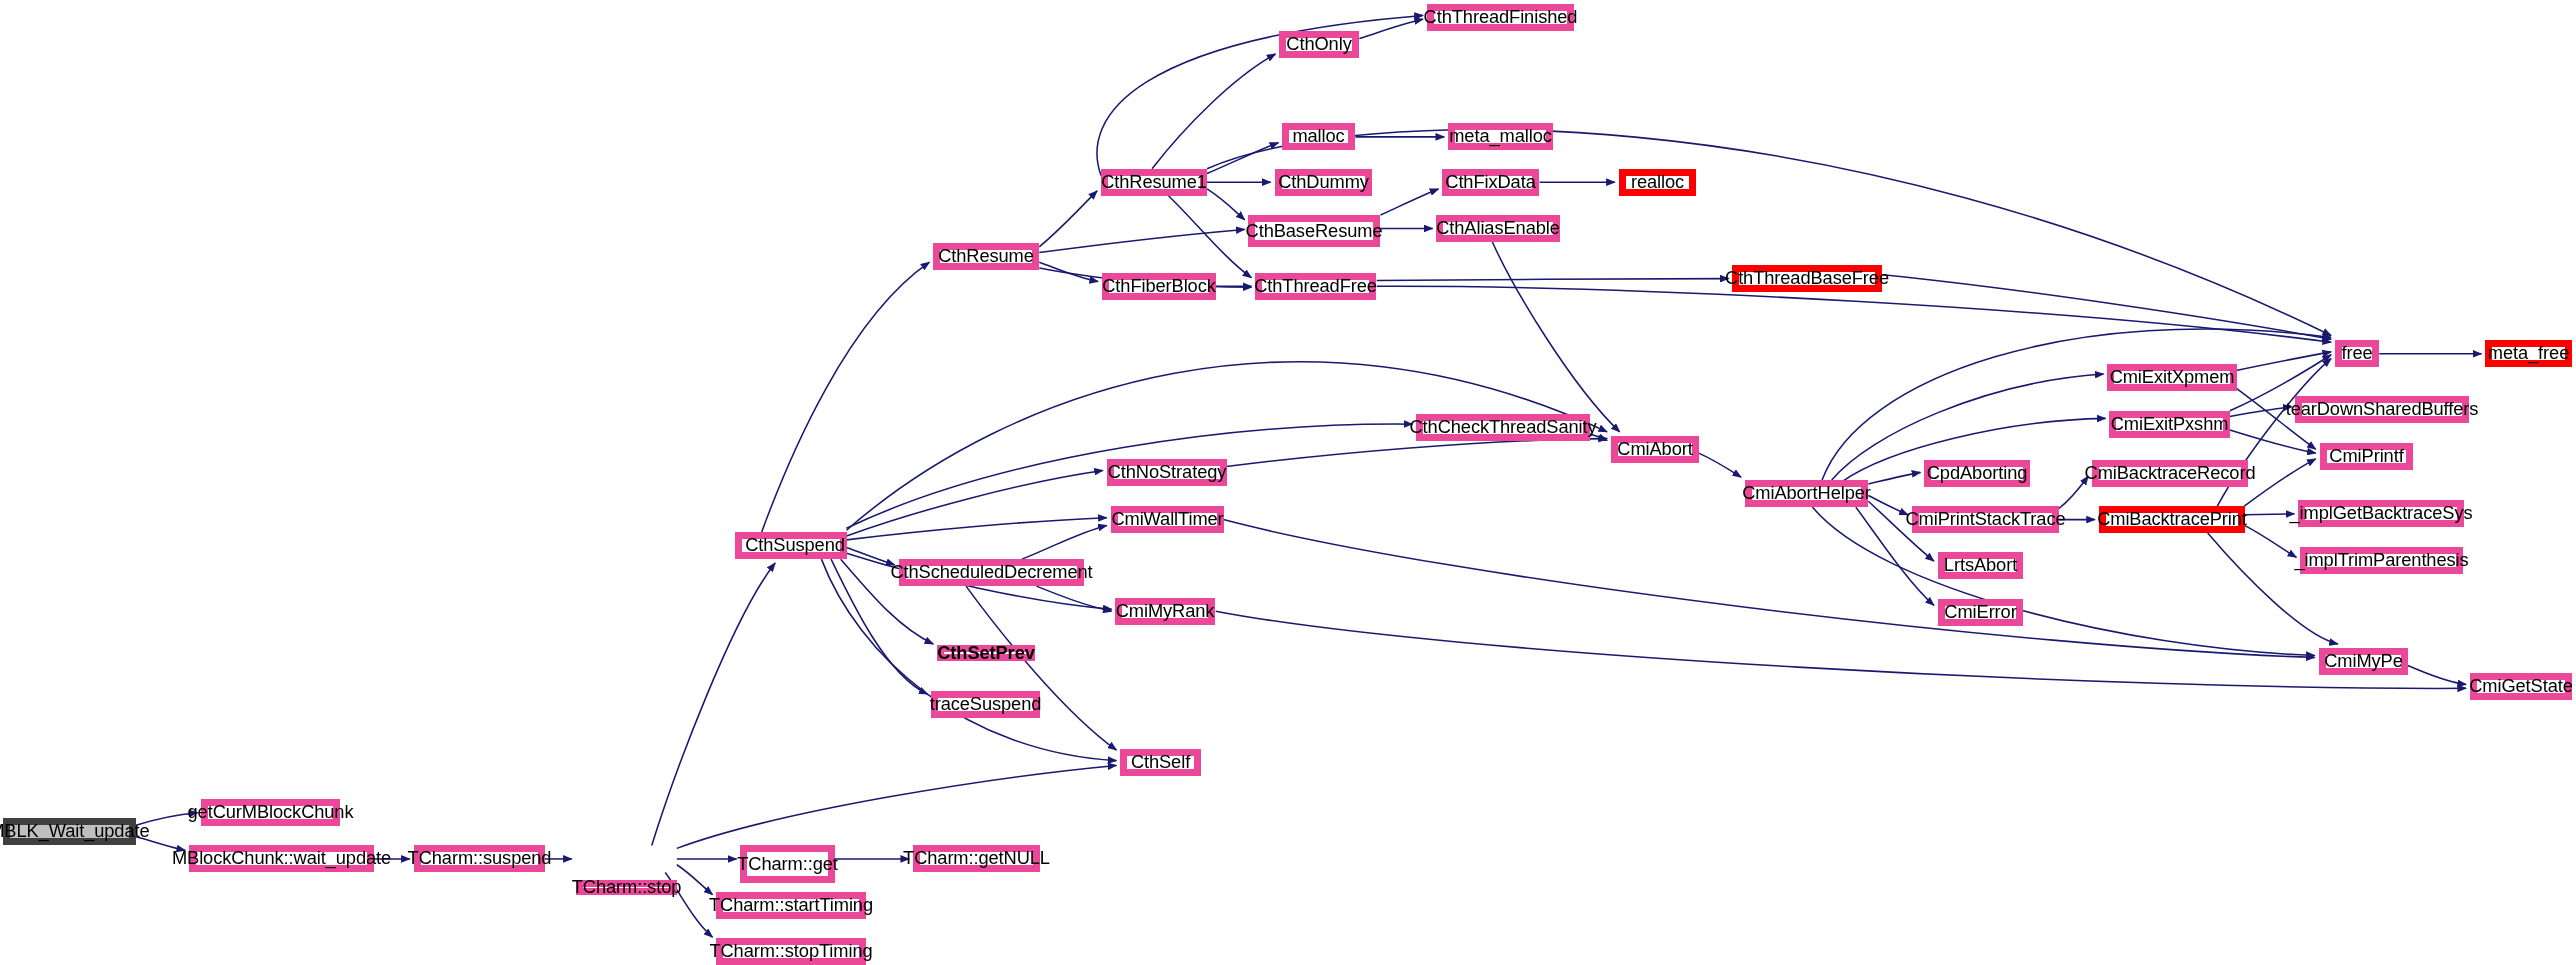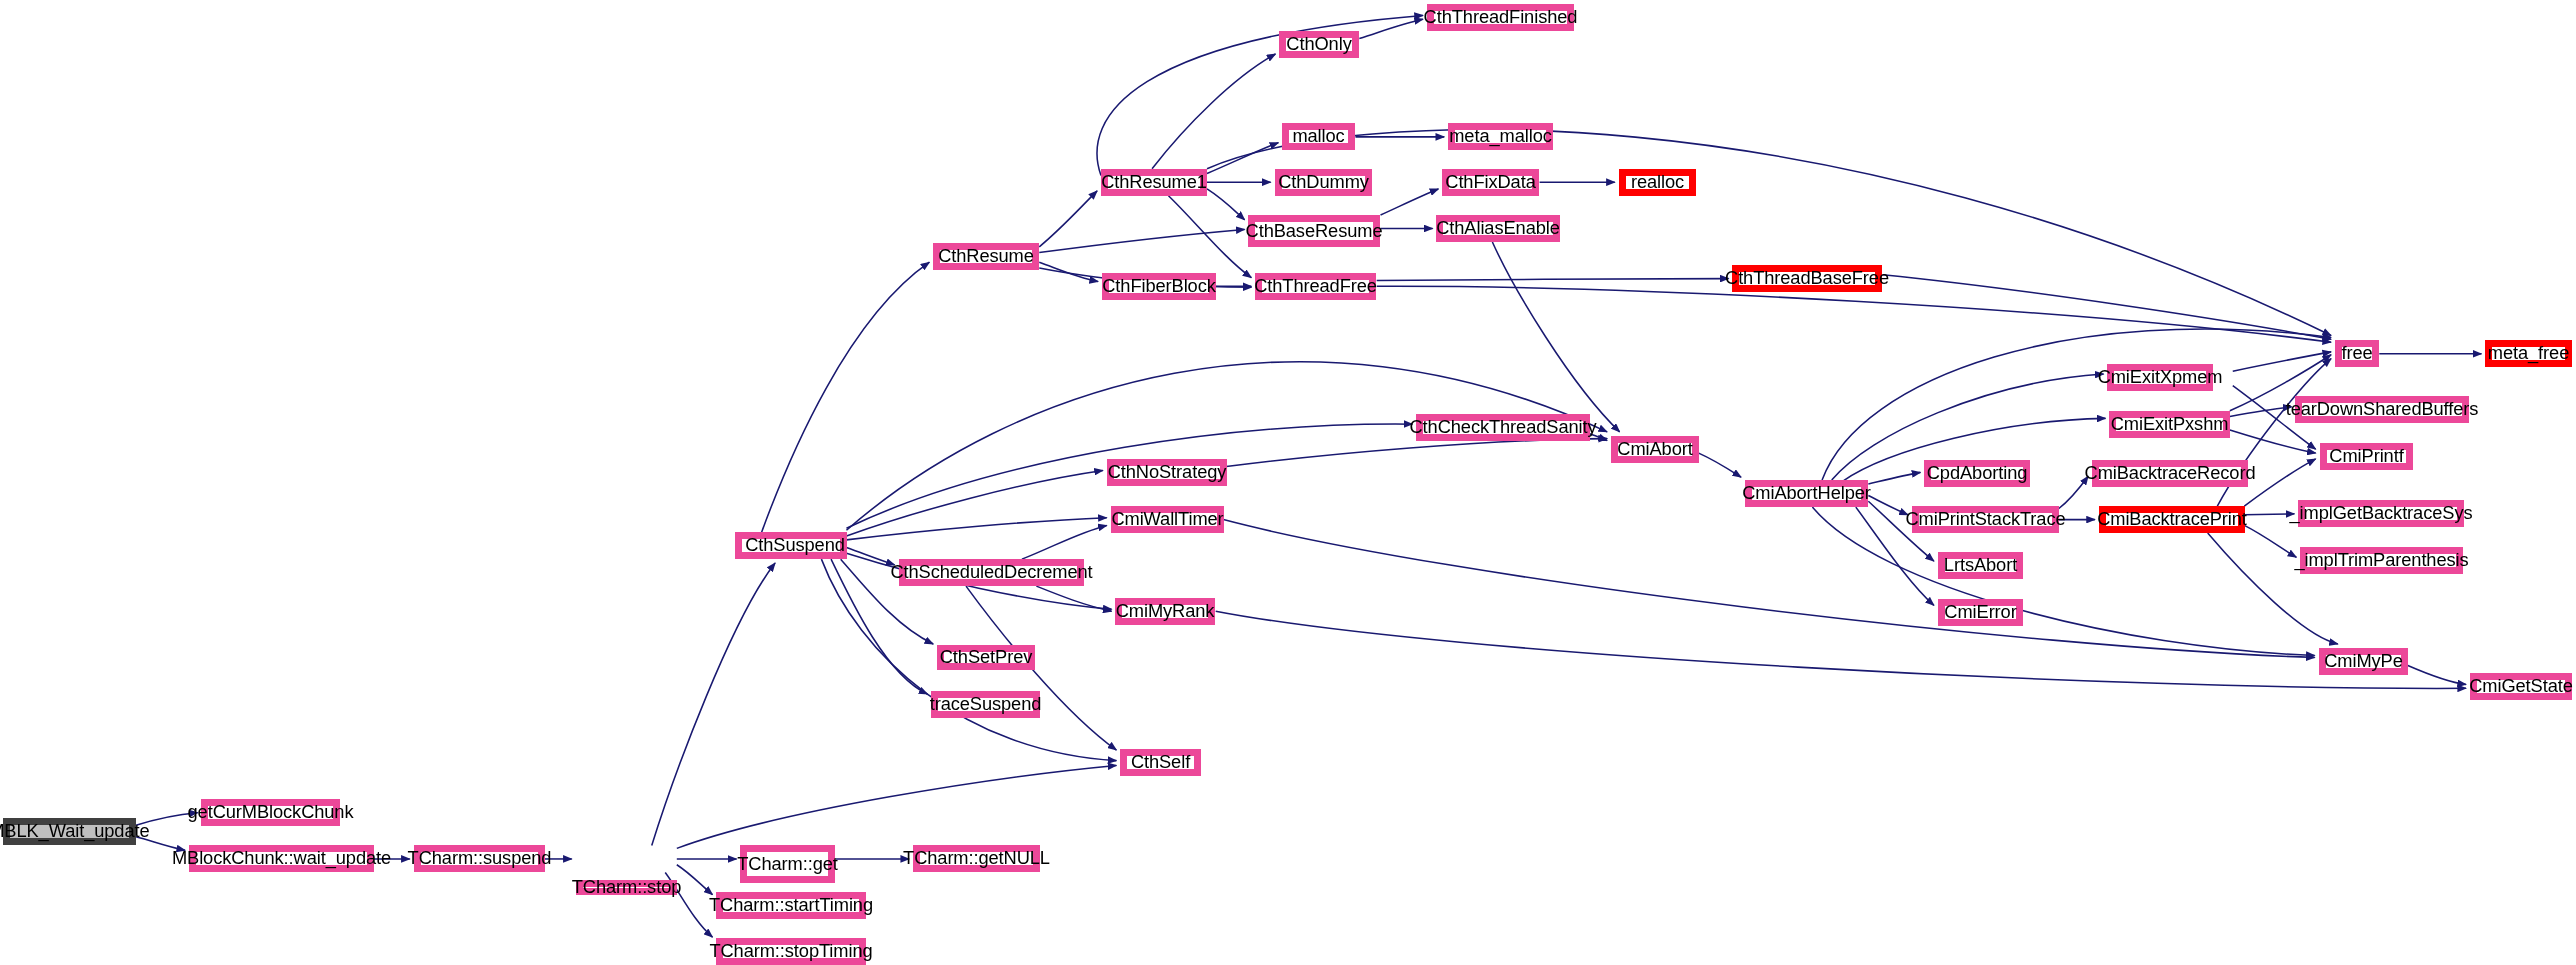--- a/index.html
+++ b/index.html
@@ -134,21 +134,21 @@
       <div class="gnode" style="left: 740px; top: 845px; width: 95px; height: 38px;">TCharm::get</div>
       <div class="gnode" style="left: 913px; top: 845px; width: 127px; height: 27px;">TCharm::getNULL</div>
       <div class="gnode" style="left: 716px; top: 892px; width: 150px; height: 27px;">TCharm::startTiming</div>
       <div class="gnode" style="left: 716px; top: 938px; width: 150px; height: 27px;">TCharm::stopTiming</div>
       <div class="gnode" style="left: 1120px; top: 749px; width: 81px; height: 27px;">CthSelf</div>
       <div class="gnode" style="left: 735px; top: 532px; width: 112px; height: 27px; padding-left: 8px;">CthSuspend</div>
       <div class="gnode" style="left: 899px; top: 559px; width: 185px; height: 27px;">CthScheduledDecrement</div>
       <div class="gnode" style="left: 1107px; top: 459px; width: 120px; height: 27px;">CthNoStrategy</div>
       <div class="gnode" style="left: 1111px; top: 506px; width: 113px; height: 27px;">CmiWallTimer</div>
       <div class="gnode" style="left: 1115px; top: 598px; width: 100px; height: 27px;">CmiMyRank</div>
-      <div class="gnode" style="left: 937px; top: 645px; width: 98px; height: 25px;">CthSetPrev</div>
+      <div class="gnode" style="left: 937px; top: 645px; width: 98px; height: 16px; font-weight: bold;">CthSetPrev</div>
       <div class="gnode" style="left: 931px; top: 691px; width: 109px; height: 27px;">traceSuspend</div>
       <div class="gnode" style="left: 933px; top: 243px; width: 106px; height: 27px;">CthResume</div>
       <div class="gnode" style="left: 1101px; top: 169px; width: 106px; height: 27px;">CthResume1</div>
       <div class="gnode" style="left: 1102px; top: 273px; width: 114px; height: 27px;">CthFiberBlock</div>
       <div class="gnode" style="left: 1279px; top: 31px; width: 80px; height: 27px;">CthOnly</div>
       <div class="gnode" style="left: 1427px; top: 3.9px; width: 147px; height: 27px;">CthThreadFinished</div>
       <div class="gnode" style="left: 1282px; top: 123px; width: 73px; height: 27px;">malloc</div>
       <div class="gnode" style="left: 1448px; top: 123px; width: 105px; height: 27px;">meta_malloc</div>
       <div class="gnode" style="left: 1275px; top: 169px; width: 97px; height: 27px;">CthDummy</div>
       <div class="gnode" style="left: 1248px; top: 215px; width: 132px; height: 32px;">CthBaseResume</div>
@@ -157,21 +157,21 @@
       <div class="gnode" style="left: 1436px; top: 215px; width: 124px; height: 27px;">CthAliasEnable</div>
       <div class="gnode" style="left: 1255px; top: 273px; width: 121px; height: 27px;">CthThreadFree</div>
       <div class="gnode red" style="left: 1732px; top: 265px; width: 150px; height: 27px;">CthThreadBaseFree</div>
       <div class="gnode" style="left: 1416px; top: 414px; width: 174px; height: 27px;">CthCheckThreadSanity</div>
       <div class="gnode" style="left: 1611px; top: 436px; width: 88px; height: 27px;">CmiAbort</div>
       <div class="gnode" style="left: 1745px; top: 480px; width: 123px; height: 27px;">CmiAbortHelper</div>
       <div class="gnode" style="left: 1924px; top: 460px; width: 106px; height: 27px;">CpdAborting</div>
       <div class="gnode" style="left: 1912px; top: 506px; width: 147px; height: 27px;">CmiPrintStackTrace</div>
       <div class="gnode" style="left: 1938px; top: 552px; width: 85px; height: 27px;">LrtsAbort</div>
       <div class="gnode" style="left: 1938px; top: 599px; width: 85px; height: 27px;">CmiError</div>
-      <div class="gnode" style="left: 2107px; top: 364px; width: 106px; height: 27px; text-align: right;">CmiExitXpmem</div>
+      <div class="gnode" style="left: 2107px; top: 364px; width: 130px; height: 27px; text-align: right;">CmiExitXpmem</div>
       <div class="gnode" style="left: 2109px; top: 411px; width: 121px; height: 27px;">CmiExitPxshm</div>
       <div class="gnode" style="left: 2092px; top: 460px; width: 156px; height: 27px;">CmiBacktraceRecord</div>
       <div class="gnode red" style="left: 2099px; top: 506px; width: 146px; height: 27px;">CmiBacktracePrint</div>
       <div class="gnode" style="left: 2335px; top: 340px; width: 44px; height: 27px;">free</div>
       <div class="gnode red" style="left: 2485px; top: 340px; width: 87px; height: 27px;">meta_free</div>
       <div class="gnode" style="left: 2295px; top: 396px; width: 174px; height: 27px;">tearDownSharedBuffers</div>
       <div class="gnode" style="left: 2320px; top: 443px; width: 93px; height: 27px;">CmiPrintf</div>
       <div class="gnode" style="left: 2298px; top: 500px; width: 166px; height: 27px;">_implGetBacktraceSys</div>
       <div class="gnode" style="left: 2300px; top: 547px; width: 163px; height: 27px;">_implTrimParenthesis</div>
       <div class="gnode" style="left: 2319px; top: 648px; width: 89px; height: 27px;">CmiMyPe</div>

